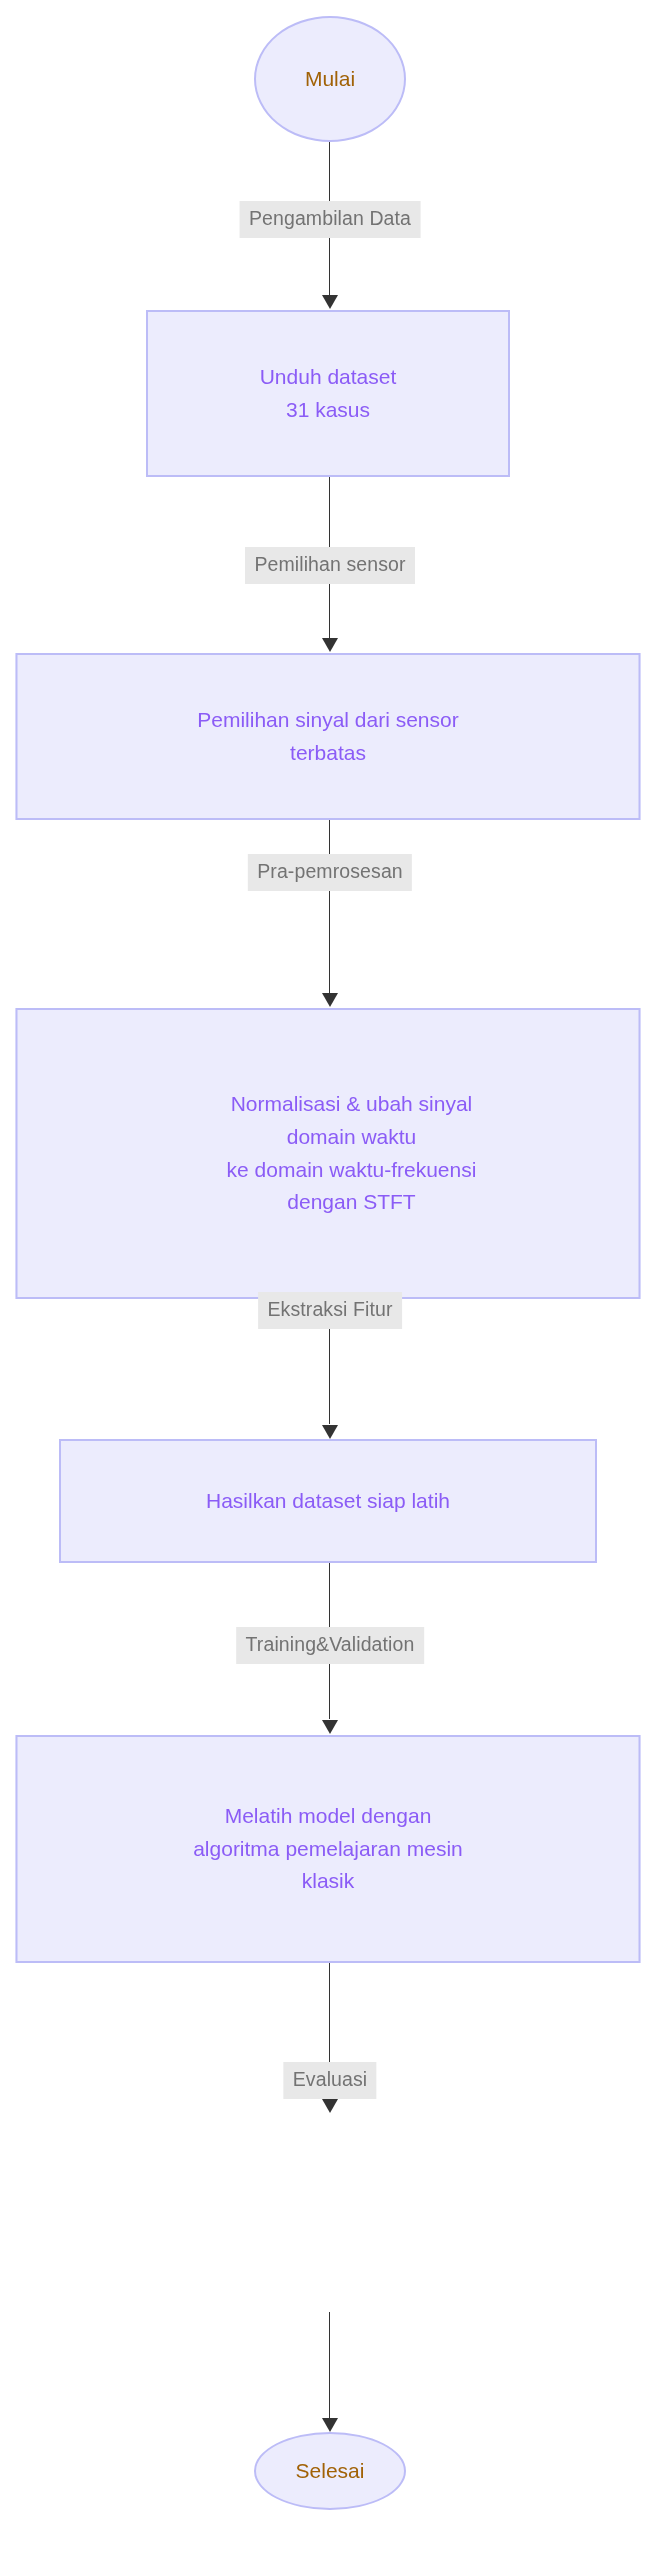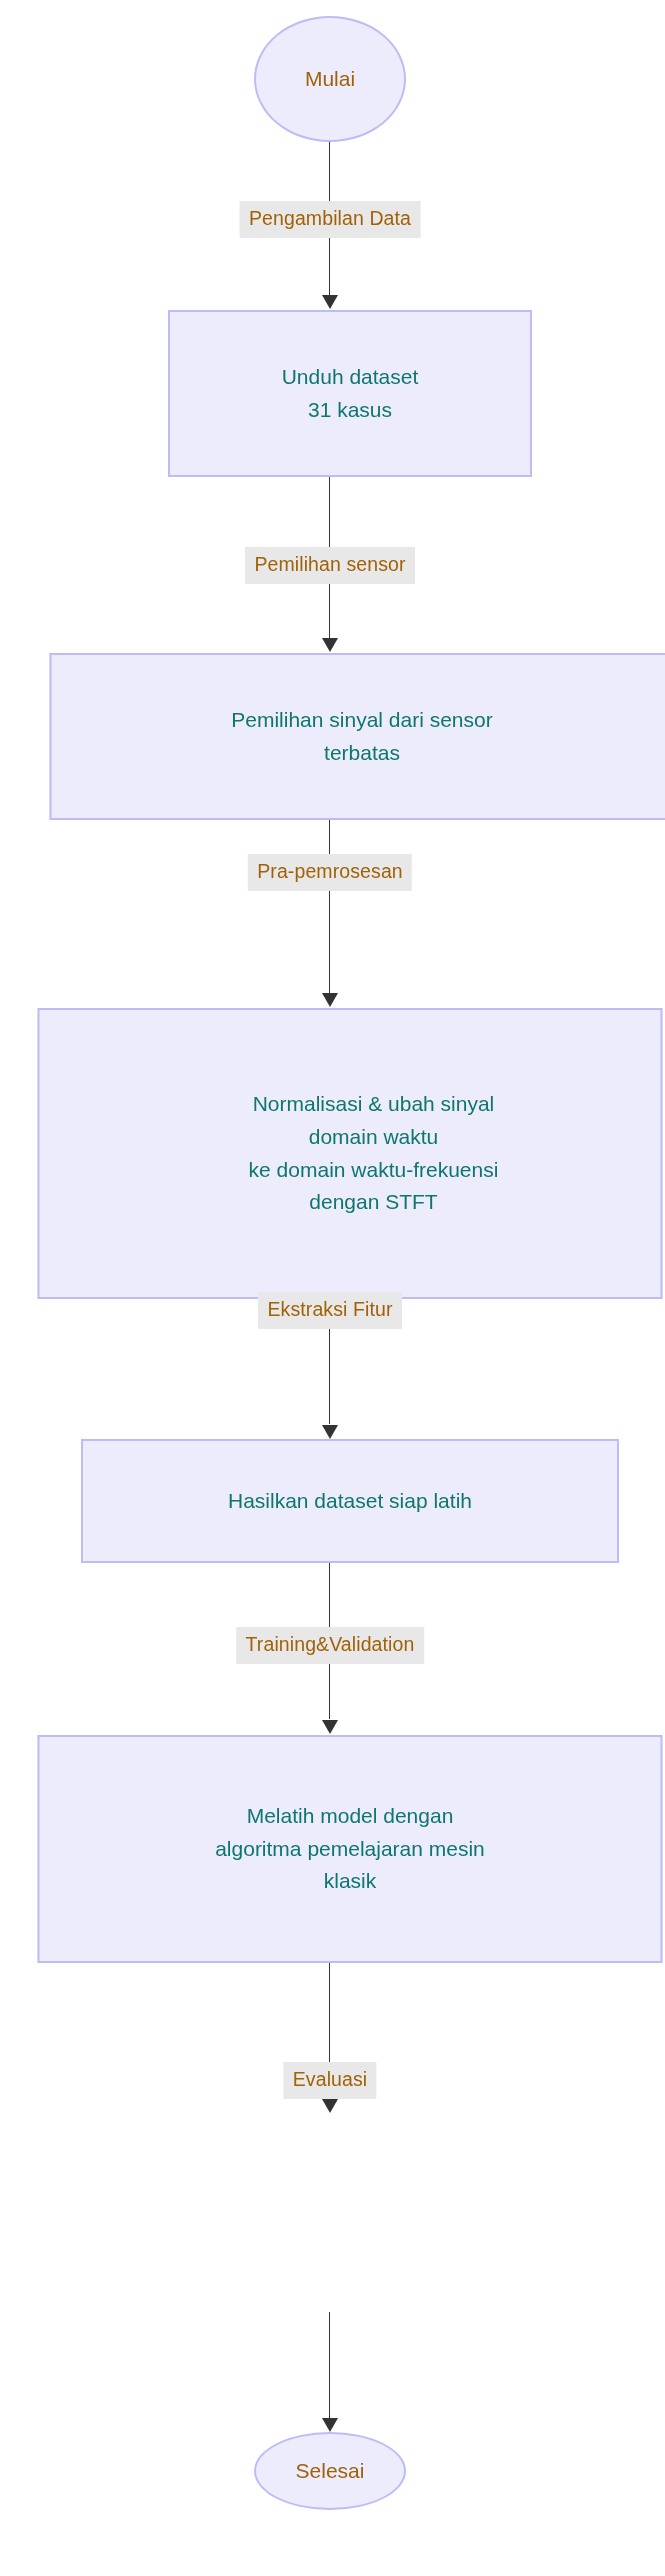--- a/index.html
+++ b/index.html
@@ -31,44 +31,44 @@
     border-left: 8.7px solid transparent;
     border-right: 8.7px solid transparent;
     border-top: 14.8px solid #333333;
     transform: translateX(-50%);
   }
 
   
   .edge-label {
     position: absolute;
     background: #e8e8e8;
-    color: #a16207;
+    color: #737373;
     font-size: 19.5px;
     line-height: 1.0;
     padding: 8px 9.4px 9.4px 9.4px;
     white-space: nowrap;
     transform: translateX(-50%);
     left: 330px;
     letter-spacing: 0.1px;
   }
 
   
   .node-box {
     position: absolute;
     background: #ececfd;
     border: 2px solid #bcbcf7;
-    color: #0f766e;
+    color: #8b5cf6;
     display: flex;
     align-items: center;
     justify-content: center;
     text-align: center;
     font-size: 21px;
     line-height: 1.55;
     transform: translateX(-50%);
-    left: 350px;
+    left: 328px;
   }
 
   
   .node-terminal {
     position: absolute;
     background: #ececfd;
     border: 2px solid #bcbcf7;
     color: #a16207;
     display: flex;
     align-items: center;
@@ -98,21 +98,21 @@
 
   <div class="node-box" style="top:310px; width:364px; height:167px;">
     <span class="node-text">Unduh dataset
 31 kasus</span>
   </div>
 
   <div class="connector" style="top:477px; height:161px;"></div>
   <div class="arrowhead" style="top:638px;"></div>
   <div class="edge-label" style="top:547px;">Pemilihan sensor</div>
 
-  <div class="node-box" style="top:653px; width:625px; height:167px;margin-left:12px;">
+  <div class="node-box" style="top:653px; width:625px; height:167px;">
     <span class="node-text">Pemilihan sinyal dari sensor
 terbatas</span>
   </div>
 
   <div class="connector" style="top:820px; height:173px;"></div>
   <div class="arrowhead" style="top:993px;"></div>
   <div class="edge-label" style="top:854px;">Pra-pemrosesan</div>
 
   <div class="node-box" style="top:1008px; width:625px; height:291px;padding-left:47px;">
     <span class="node-text">Normalisasi &amp; ubah sinyal

